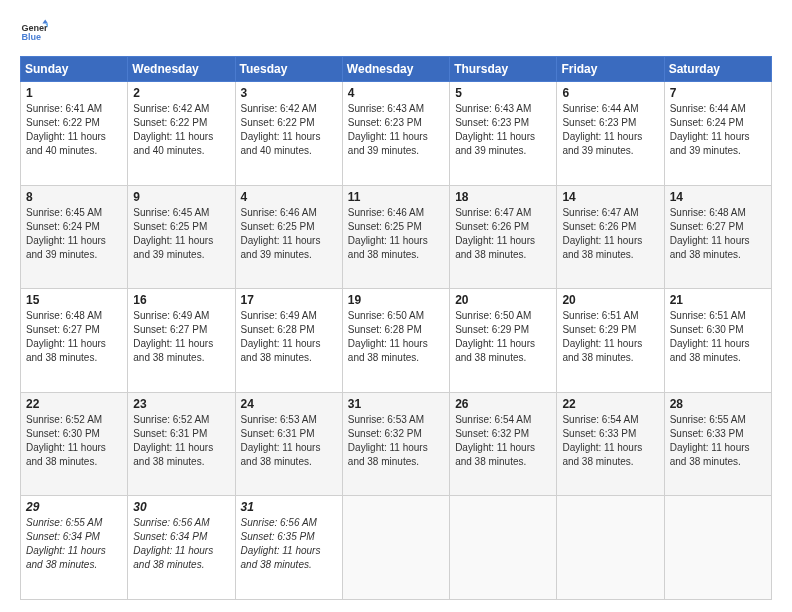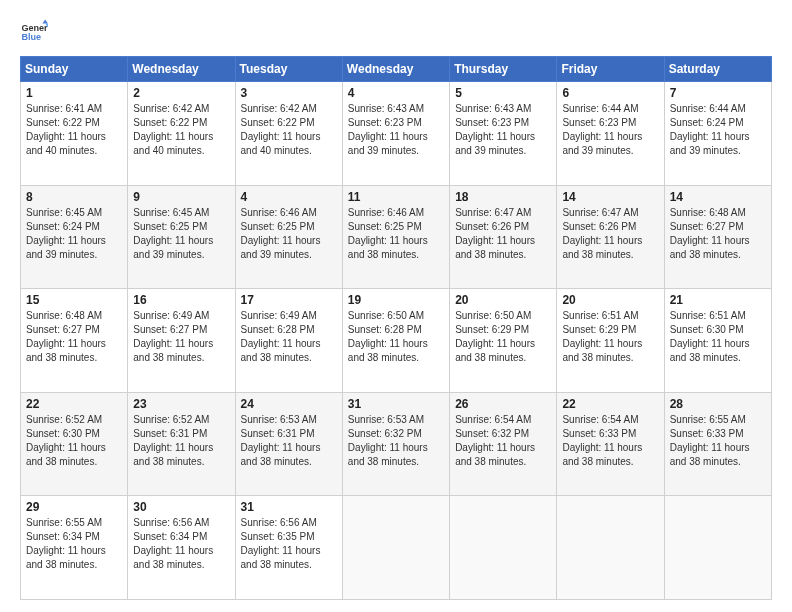--- a/index.html
+++ b/index.html
@@ -85,20 +85,21 @@
     .day-info {
       font-size: 10px;
       color: #333;
       line-height: 1.4;
     }
     .empty-cell {
       background: #f9f9f9 !important;
     }
     .last-row td {
       height: 72px;
+      font-style: italic;
     }
   </style>
 </head>
 <body>
 
 <div class="page">
   <div class="header">
     <div class="logo">
       <svg class="logo-icon" viewBox="0 0 40 40">
         <text x="2" y="18" font-size="13" font-weight="bold" fill="#333">General</text>

